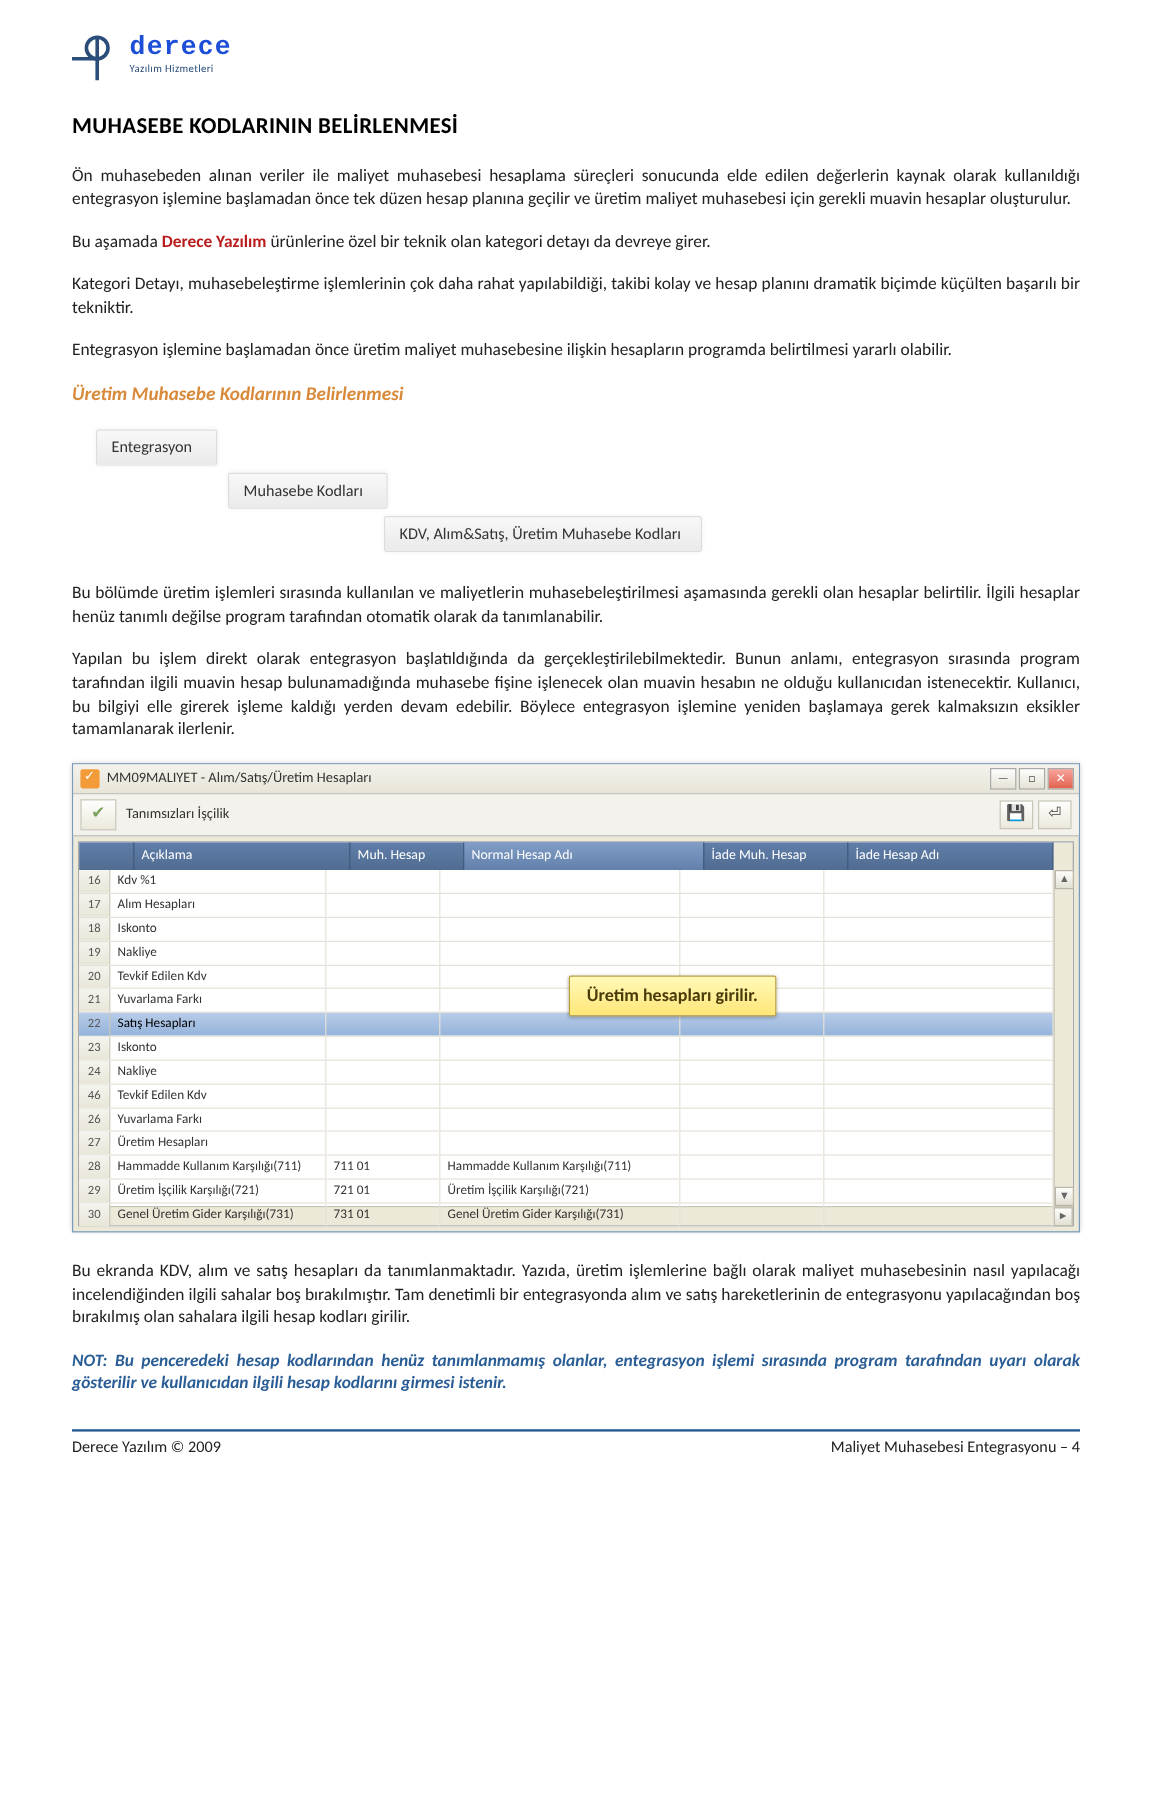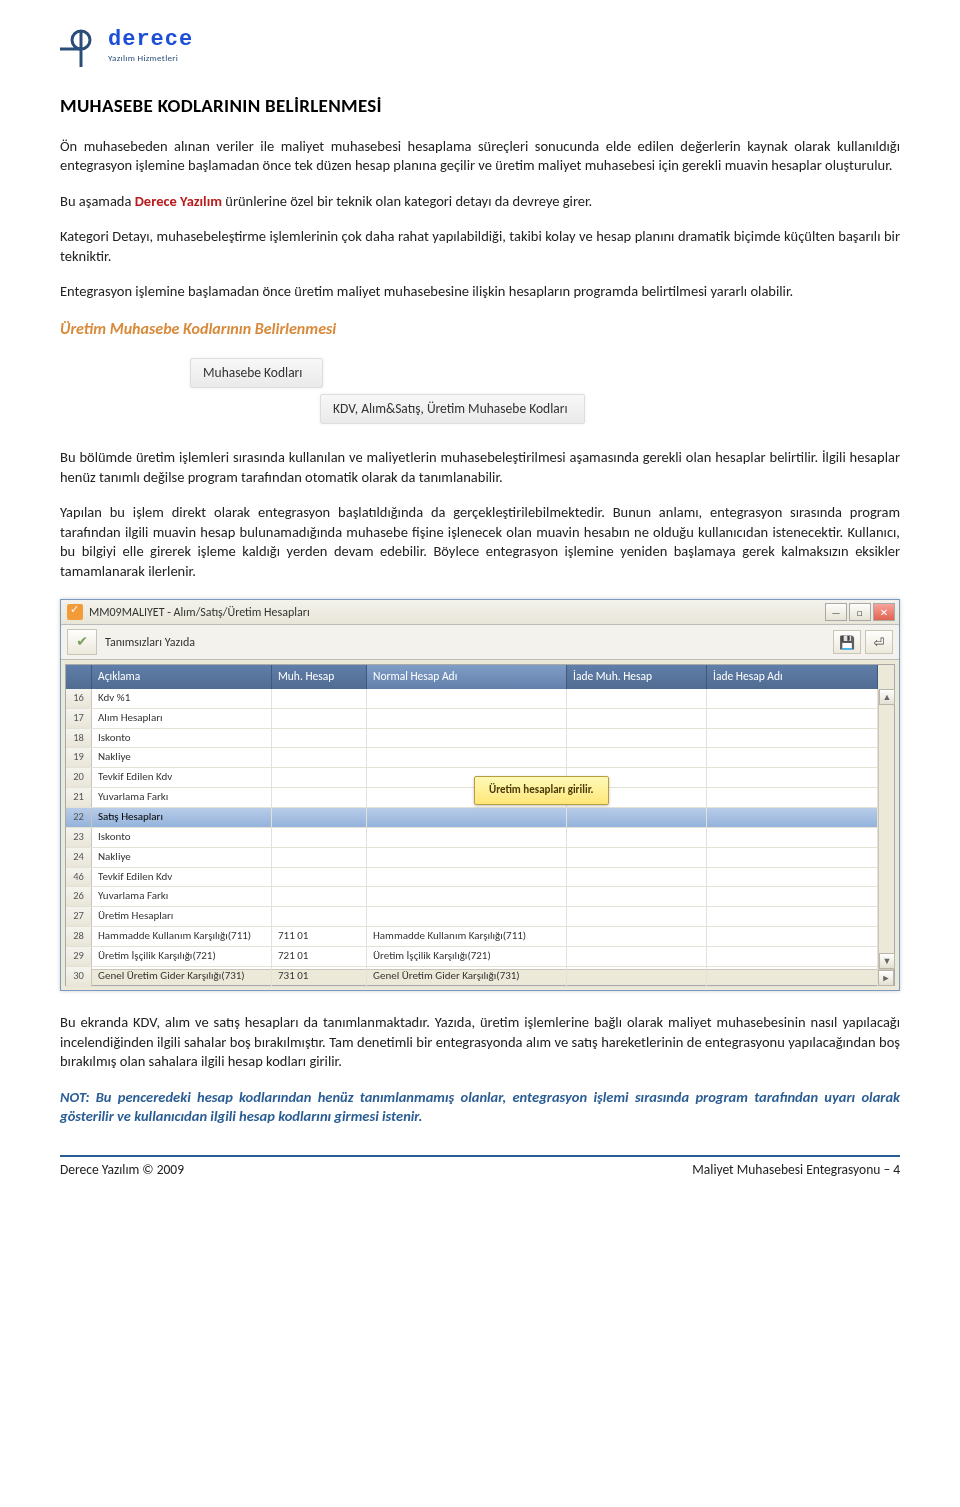--- a/index.html
+++ b/index.html
@@ -119,32 +119,32 @@
   }
   .grid {
     background: #fff;
     border: 1px solid #a9a9a9;
     margin: 4px 4px 4px 4px;
     position: relative;
   }
   .grid-head {
     display: flex;
     background: linear-gradient(#5f7ea9,#516c91);
-    color: #fff; font-size: 11.5px;
+    color: #fff; font-size: 11.5px; padding-left: 20px;
   }
   .gh-cell {
     padding: 4px 6px;
     border-right: 1px solid #40587a;
   }
   .gh-cell.selected { background: linear-gradient(#7f9dc5,#6280ab); }
   .col-n { width: 26px; flex-shrink: 0; }
   .col-a { width: 180px; flex-shrink: 0; }
   .col-b { width: 95px; flex-shrink: 0; }
   .col-c { width: 200px; flex-shrink: 0; }
-  .col-d { width: 140px; flex-shrink: 0; }
+  .col-d { width: 120px; flex-shrink: 0; }
   .col-e { flex: 1; }
   .col-sbar { width: 16px; flex-shrink: 0; background: #ece9d8; }
   .grid-body {
     max-height: 280px;
     position: relative;
   }
   .grid-row {
     display: flex; font-size: 11px; color: #333;
     border-bottom: 1px solid #e4e2d6;
   }
@@ -190,21 +190,21 @@
     line-height: 13px;
   }
   .vscroll .track { flex: 1; }
   .grid-rows-wrap { position: relative; padding-right: 16px; }
   .callout {
     position: absolute;
     top: 111px; left: 408px;
     background: linear-gradient(#fff9b8,#ffe678);
     border: 1px solid #b89e3c;
     color: #4a3b0a;
-    font-size: 11px; font-weight: bold;
+    font-size: 15px; font-weight: bold;
     padding: 6px 14px;
     border-radius: 2px;
     box-shadow: 0 1px 3px rgba(0,0,0,0.25);
     z-index: 5;
   }
   .note { color: #2a5d95; font-weight: bold; font-style: italic; }
   .footer-line {
     border-top: 2px solid #2a5d95;
     margin-top: 28px; padding-top: 4px;
     display: flex; justify-content: space-between;
@@ -239,41 +239,42 @@
   <p>
     <span>Bu aşamada </span><span class="brand">Derece Yazılım</span><span> ürünlerine özel bir teknik olan kategori detayı da devreye girer.</span>
   </p>
 
   <p>Kategori Detayı, muhasebeleştirme işlemlerinin çok daha rahat yapılabildiği, takibi kolay ve hesap planını dramatik biçimde küçülten başarılı bir tekniktir.</p>
   <p>Entegrasyon işlemine başlamadan önce üretim maliyet muhasebesine ilişkin hesapların programda belirtilmesi yararlı olabilir.</p>
 
   <div class="orange-h">Üretim Muhasebe Kodlarının Belirlenmesi</div>
 
   <div class="bc-wrap">
+    <div class="bc-row l1"><span class="bc">Entegrasyon</span></div>
     <div class="bc-row l2"><span class="bc">Muhasebe Kodları</span></div>
     <div class="bc-row l3"><span class="bc">KDV, Alım&amp;Satış, Üretim Muhasebe Kodları</span></div>
   </div>
 
   <p>Bu bölümde üretim işlemleri sırasında kullanılan ve maliyetlerin muhasebeleştirilmesi aşamasında gerekli olan hesaplar belirtilir. İlgili hesaplar henüz tanımlı değilse program tarafından otomatik olarak da tanımlanabilir.</p>
   <p>Yapılan bu işlem direkt olarak entegrasyon başlatıldığında da gerçekleştirilebilmektedir. Bunun anlamı, entegrasyon sırasında program tarafından ilgili muavin hesap bulunamadığında muhasebe fişine işlenecek olan muavin hesabın ne olduğu kullanıcıdan istenecektir. Kullanıcı, bu bilgiyi elle girerek işleme kaldığı yerden devam edebilir. Böylece entegrasyon işlemine yeniden başlamaya gerek kalmaksızın eksikler tamamlanarak ilerlenir.</p>
 
   <div class="window">
     <div class="titlebar">
       <span class="win-icon"></span>
       <span class="title">MM09MALIYET - Alım/Satış/Üretim Hesapları</span>
       <div class="win-btns">
         <div class="win-btn">—</div>
         <div class="win-btn">□</div>
         <div class="win-btn close">✕</div>
       </div>
     </div>
 
     <div class="toolbar">
       <div class="left-ico">✔</div>
-      <span class="label">Tanımsızları Yazıda</span>
+      <span class="label">Tanımsızları İşçilik</span>
       <div class="right-icos">
         <div class="tb-btn">💾</div>
         <div class="tb-btn">⏎</div>
       </div>
     </div>
 
     <div class="grid">
       <div class="grid-head">
         <div class="gh-cell col-n"></div>
         <div class="gh-cell col-a">Açıklama</div>

